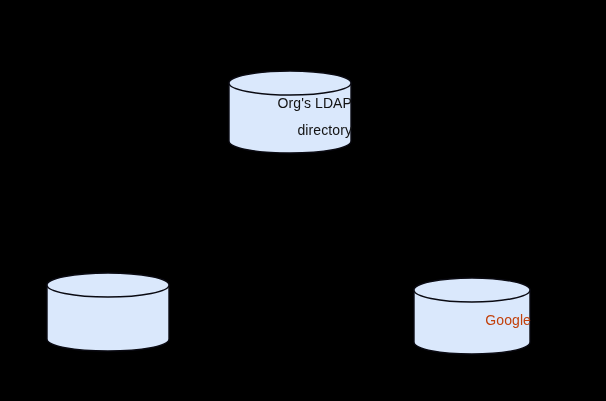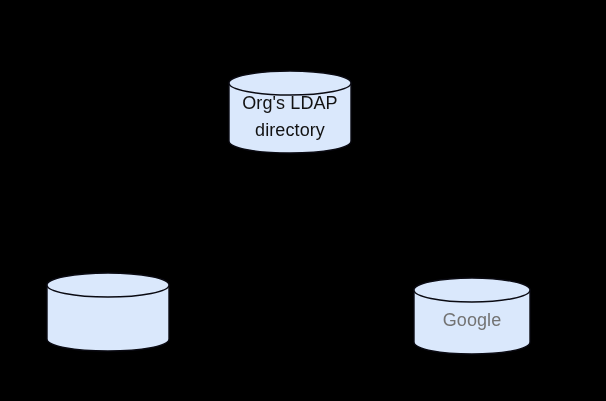--- a/index.html
+++ b/index.html
@@ -24,23 +24,23 @@
     left: 0;
     top: 0;
     width: 100%;
     height: 100%;
     display: block;
   }
   .cyl-label {
     position: absolute;
     left: 0;
     right: 0;
-    text-align: center;
+    text-align: right;
     color: #121212;
-    font-size: 18px;
+    font-size: 14px;
     line-height: 27px;
     white-space: pre;
     letter-spacing: 0.1px;
     pointer-events: none;
   }
 </style>
 </head>
 <body>
 
 <div id="canvas" style="background: rgb(0, 0, 0);">
@@ -59,16 +59,16 @@
       <path d="M 1 13 L 1 67 C 1 74.2 28.7 79 62 79 C 95.3 79 123 74.2 123 67 L 123 13 Z" fill="#dae8fc" stroke="#0a0a12" stroke-width="1.4" stroke-linejoin="round"></path>
       <ellipse cx="62" cy="13" rx="61" ry="12" fill="#dae8fc" stroke="#0a0a12" stroke-width="1.4"></ellipse>
     </svg>
   </div>
 
   <div class="cylinder" id="node-google" style="left: 413px; top: 277px; width: 118px; height: 78px;">
     <svg viewBox="0 0 118 78" preserveAspectRatio="none">
       <path d="M 1 13 L 1 65 C 1 72.2 27.4 77 59 77 C 90.6 77 117 72.2 117 65 L 117 13 Z" fill="#dae8fc" stroke="#0a0a12" stroke-width="1.4" stroke-linejoin="round"></path>
       <ellipse cx="59" cy="13" rx="58" ry="12" fill="#dae8fc" stroke="#0a0a12" stroke-width="1.4"></ellipse>
     </svg>
-    <div class="cyl-label" id="label-google" style="color: #737373; top: 30px;">Google</div>
+    <div class="cyl-label" id="label-google" style="color: #c2410c; top: 30px;">Google</div>
   </div>
 
 </div>
 
 </body></html>

